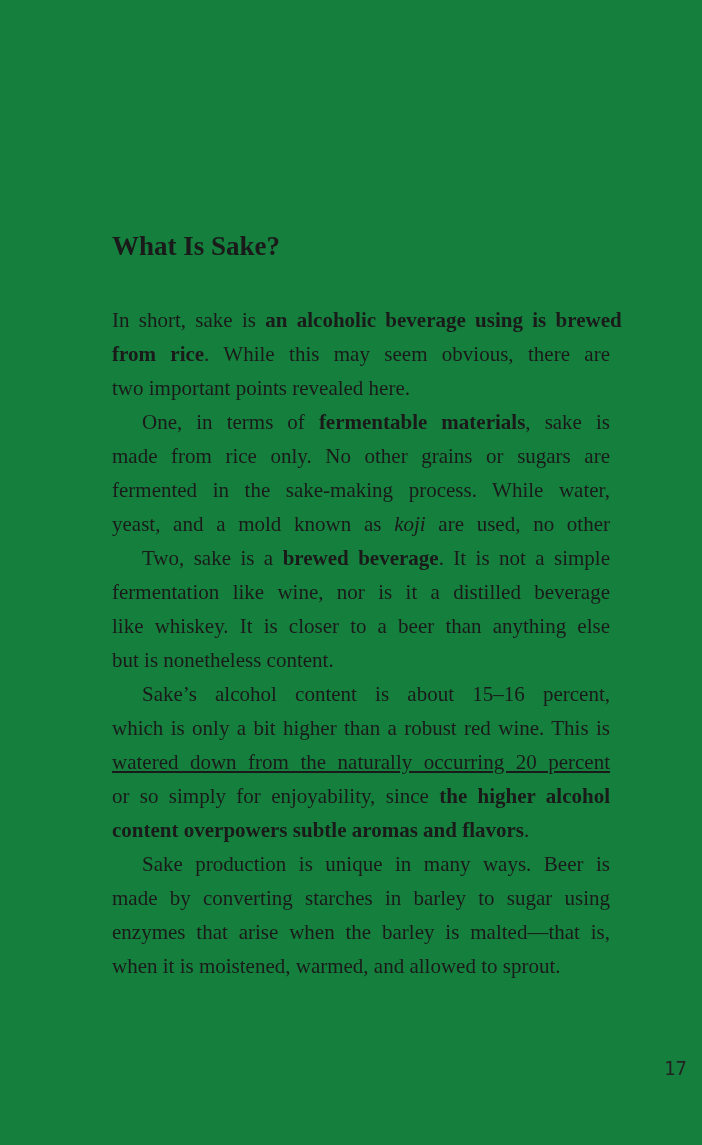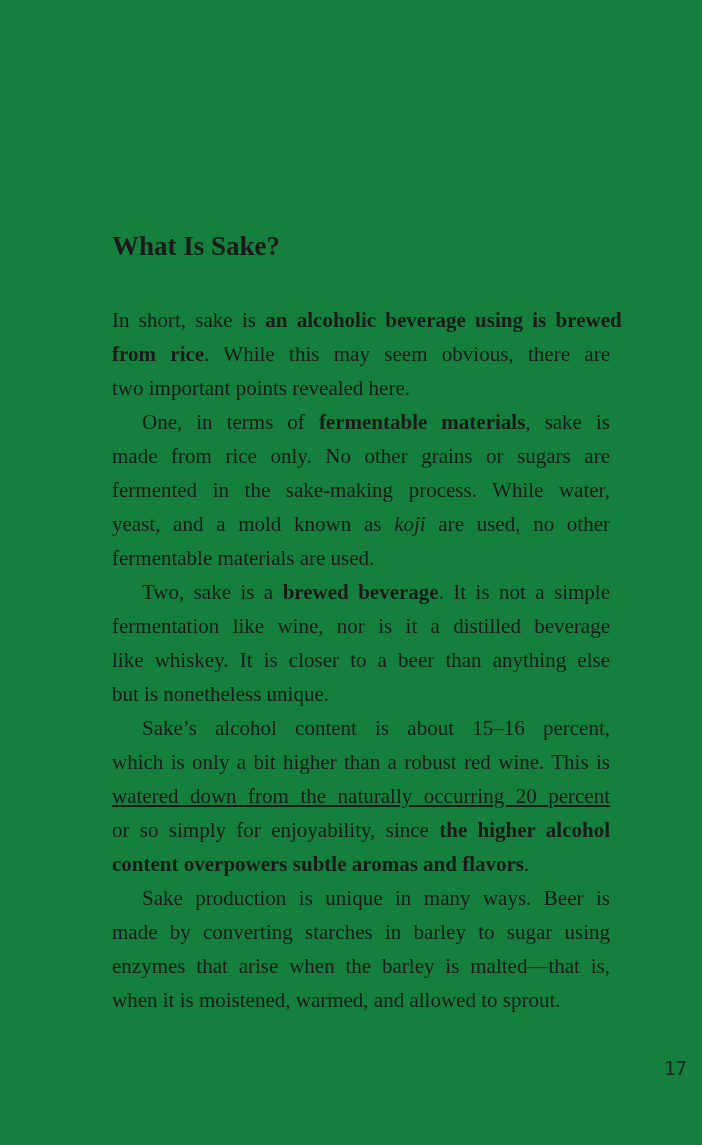--- a/index.html
+++ b/index.html
@@ -64,25 +64,24 @@
   <h1 class="title">What Is Sake?</h1>
 
   <div class="textblock" id="text-block">
       <div class="line" style="word-spacing: 4.04688px;"><span class="measure"><span>In short, sake is </span><span class="seg-bold">an alcoholic beverage using is brewed</span></span></div>
       <div class="line" style="word-spacing: 9.13477px;"><span class="measure"><span class="seg-bold">from rice</span><span>. While this may seem obvious, there are</span></span></div>
       <div class="line last"><span class="measure"><span>two important points revealed here.</span></span></div>
       <div class="line indent" style="word-spacing: 8.78571px;"><span class="measure"><span>One, in terms of </span><span class="seg-bold">fermentable materials</span><span>, sake is</span></span></div>
       <div class="line" style="word-spacing: 8.31424px;"><span class="measure"><span>made from rice only. No other grains or sugars are</span></span></div>
       <div class="line" style="word-spacing: 10.3151px;"><span class="measure"><span>fermented in the sake-making process. While water,</span></span></div>
       <div class="line" style="word-spacing: 7.45937px;"><span class="measure"><span>yeast, and a mold known as </span><span class="seg-italic">koji</span><span> are used, no other</span></span></div>
-      <div class="line last"><span class="measure"><span>fermentable materials are used.</span></span></div>
       <div class="line indent" style="word-spacing: 4.175px;"><span class="measure"><span>Two, sake is a </span><span class="seg-bold">brewed beverage</span><span>. It is not a simple</span></span></div>
       <div class="line" style="word-spacing: 8.08984px; text-align: center;"><span class="measure"><span>fermentation like wine, nor is it a distilled beverage</span></span></div>
       <div class="line" style="word-spacing: 5.90625px;"><span class="measure"><span>like whiskey. It is closer to a beer than anything else</span></span></div>
-      <div class="line last"><span class="measure"><span>but is nonetheless unique.</span></span></div>
+      <div class="line last"><span class="measure"><span>but is nonetheless content.</span></span></div>
       <div class="line indent" style="word-spacing: 12.974px;"><span class="measure"><span>Sake’s alcohol content is about 15–16 percent,</span></span></div>
       <div class="line" style="word-spacing: 2.11458px;"><span class="measure"><span>which is only a bit higher than a robust red wine. This is</span></span></div>
       <div class="line" style="word-spacing: 6.25px; text-decoration: underline;"><span class="measure"><span>watered down from the naturally occurring 20 percent</span></span></div>
       <div class="line" style="word-spacing: 5.08594px;"><span class="measure"><span>or so simply for enjoyability, since </span><span class="seg-bold">the higher alcohol</span></span></div>
       <div class="line last"><span class="measure"><span class="seg-bold">content overpowers subtle aromas and flavors</span><span>.</span></span></div>
       <div class="line indent" style="word-spacing: 7.24805px;"><span class="measure"><span>Sake production is unique in many ways. Beer is</span></span></div>
       <div class="line" style="word-spacing: 6.99414px;"><span class="measure"><span>made by converting starches in barley to sugar using</span></span></div>
       <div class="line" style="word-spacing: 5.60938px;"><span class="measure"><span>enzymes that arise when the barley is malted—that is,</span></span></div>
       <div class="line last"><span class="measure"><span>when it is moistened, warmed, and allowed to sprout.</span></span></div>
     </div>

